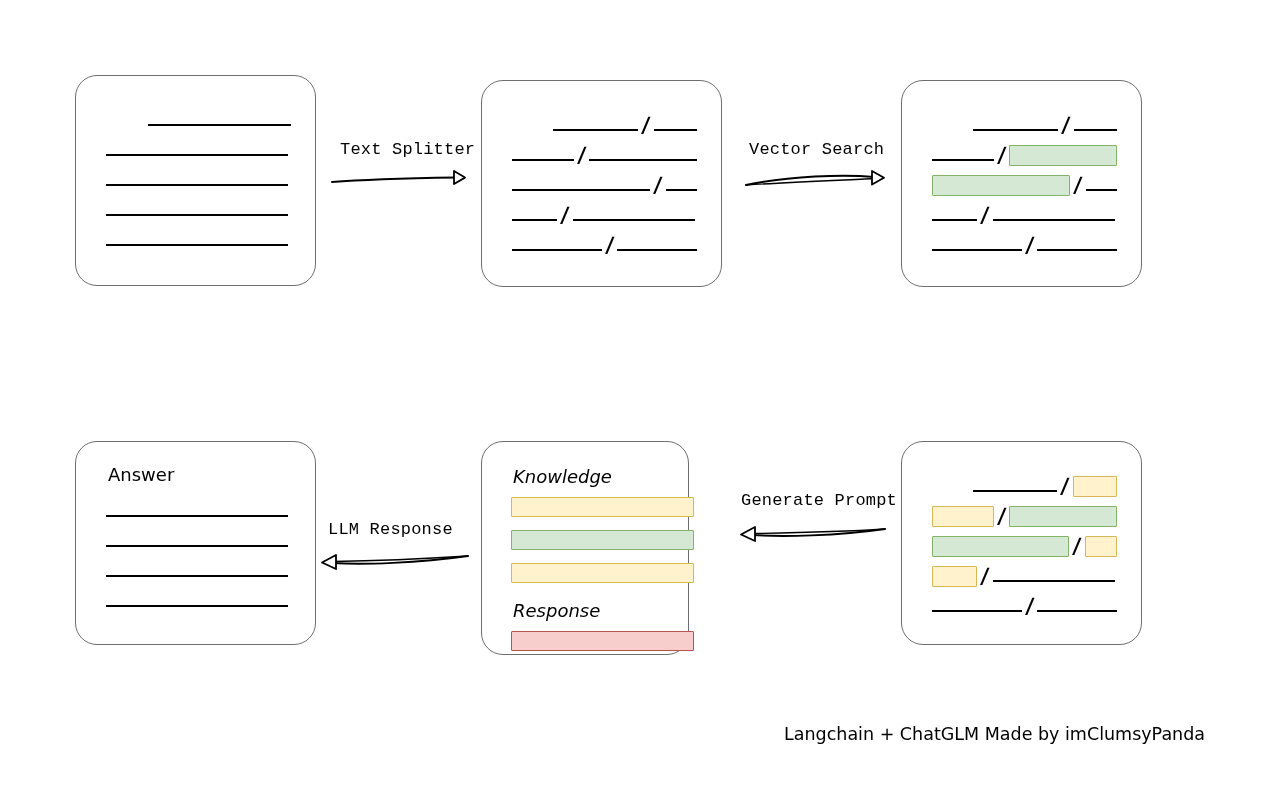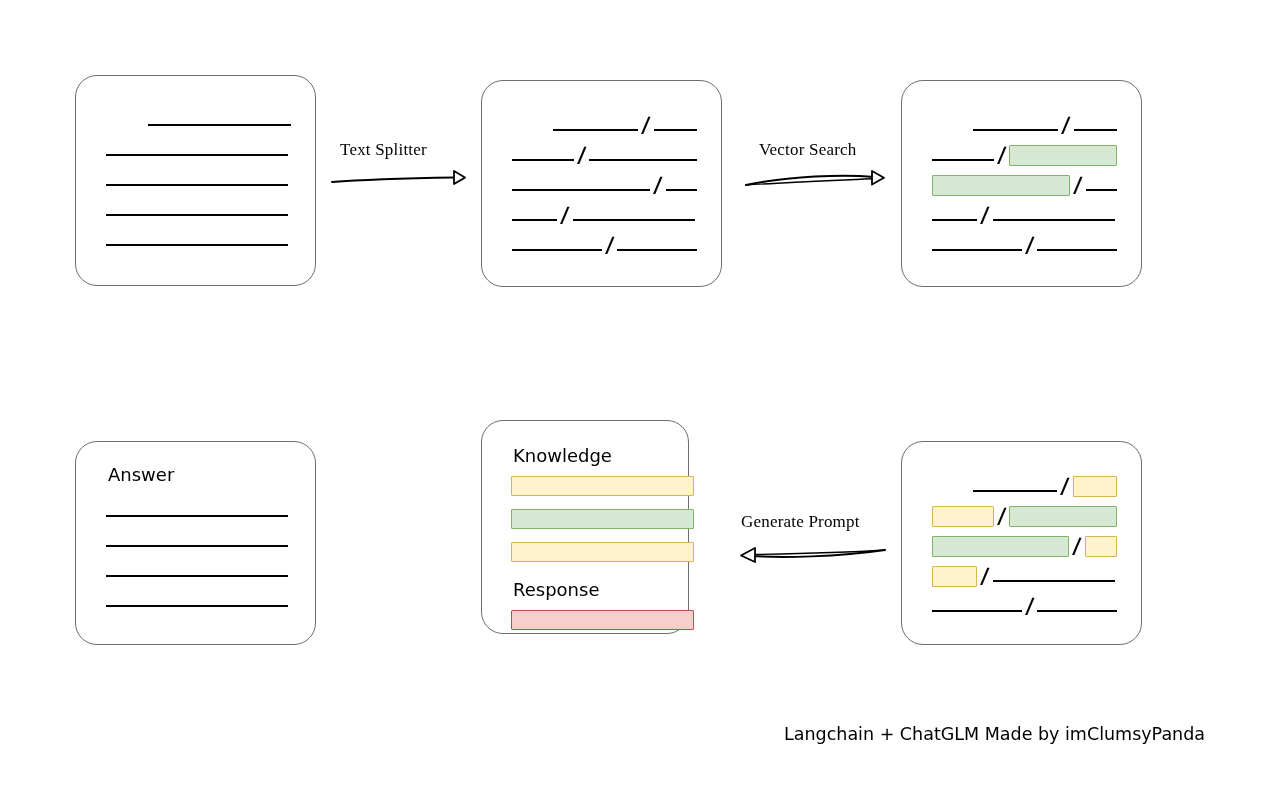--- a/index.html
+++ b/index.html
@@ -75,21 +75,21 @@
     border-radius: 1px;
     display: inline-block;
     align-self: flex-end;
     margin-bottom: 1px;
   }
   .chunk.green  { background: #d5e8d4; border: 1.3px solid #82b366; }
   .chunk.yellow { background: #fff2cc; border: 1.3px solid #d6b656; }
 
   
   .hand {
-    font-family: Liberation Serif, serif;
+    font-family: Liberation Mono, monospace;
     font-size: 17px;
     letter-spacing: .2px;
     white-space: nowrap;
     color: #000;
   }
   .card-title {
     font-family: "DejaVu Sans", sans-serif;
     font-size: 18px;
     margin: 0 0 6px 2px;
     white-space: nowrap;
@@ -185,21 +185,21 @@
           <div class="row">
             <span class="seg" style="width: 90px;"></span>
             <span class="slash">/</span>
             <span class="seg" style="width: 80px;"></span>
           </div>
         </div>
     </div>
   </div>
 
   <div class="arrow-group" style="left:744px; top:140px; width:145px; height:55px;">
-    <div class="arrow-label hand" style="left:15px; top:0px;">Vector Search</div>
+    <div class="arrow-label hand" style="left:5px; top:0px;">Vector Search</div>
     <svg class="arrow-svg" style="left:0; top:28px;" width="145" height="26" viewBox="0 0 145 26">
       <path d="M2,17 C45,8 100,6 130,9" stroke="#000" stroke-width="2" fill="none" stroke-linecap="round"></path>
       <path d="M2,17 C48,14 102,12 130,10.5" stroke="#000" stroke-width="1.4" fill="none" stroke-linecap="round"></path>
       <path d="M128,3 L140,9.7 L128,16.5 Z" stroke="#000" stroke-width="1.8" fill="#fff" stroke-linejoin="round"></path>
     </svg>
   </div>
 
   <div class="card" style="left:901px; top:80px; width:241px; height:207px;">
     <div class="card-inner">
       <div>
@@ -260,44 +260,52 @@
           </div>
           <div class="row">
             <span class="seg" style="width: 90px;"></span>
             <span class="slash">/</span>
             <span class="seg" style="width: 80px;"></span>
           </div>
         </div>
     </div>
   </div>
 
-  <div class="arrow-group" style="left:737px; top:512px; width:150px; height:55px;text-align:center;">
+  <div class="arrow-group" style="left:737px; top:491px; width:150px; height:55px;text-align:center;">
     <div class="arrow-label hand" style="left:4px; top:0px;">Generate Prompt</div>
     <svg class="arrow-svg" style="left:0; top:30px;" width="150" height="26" viewBox="0 0 150 26">
       <path d="M148,8 C100,15 45,16 15,14" stroke="#000" stroke-width="2" fill="none" stroke-linecap="round"></path>
       <path d="M148,8 C102,11 48,12 15,12.5" stroke="#000" stroke-width="1.3" fill="none" stroke-linecap="round"></path>
       <path d="M18,6 L4,13.5 L18,20 Z" stroke="#000" stroke-width="1.8" fill="#fff" stroke-linejoin="round"></path>
     </svg>
   </div>
 
-  <div class="card" style="left:481px; top:420px; width:208px; height:214px;">
+  <div class="card" style="left:481px; top:441px; width:208px; height:214px;font-style:italic;">
     <div class="card-inner" style="padding:24px 24px 20px 29px;">
       <div class="card-title">Knowledge</div>
       <div style="display:flex;flex-direction:column;gap:13px;margin-top:4px;">
           <div class="bar yellow"></div>
           <div class="bar green"></div>
           <div class="bar yellow"></div>
         </div>
       <div class="card-title" style="margin-top:17px;">Response</div>
       <div style="display:flex;flex-direction:column;gap:13px;margin-top:4px;">
           <div class="bar red"></div>
         </div>
     </div>
   </div>
 
+  <div class="arrow-group" style="left:318px; top:520px; width:152px; height:55px;">
+    <div class="arrow-label hand" style="left:10px; top:0px;">LLM Response</div>
+    <svg class="arrow-svg" style="left:0; top:28px;" width="152" height="26" viewBox="0 0 152 26">
+      <path d="M150,8 C100,15 45,17 15,15" stroke="#000" stroke-width="2" fill="none" stroke-linecap="round"></path>
+      <path d="M150,8 C102,11 48,13 15,13.5" stroke="#000" stroke-width="1.3" fill="none" stroke-linecap="round"></path>
+      <path d="M18,7 L4,14.5 L18,21 Z" stroke="#000" stroke-width="1.8" fill="#fff" stroke-linejoin="round"></path>
+    </svg>
+  </div>
 
   <div class="card" style="left:75px; top:441px; width:241px; height:204px;">
     <div class="card-inner" style="padding:22px 24px 24px 30px;">
       <div class="card-title" style="margin-bottom:8px;">Answer</div>
       <div>
           <div class="row">
             <span class="seg" style="width: 182px;"></span>
           </div>
           <div class="row">
             <span class="seg" style="width: 182px;"></span>

